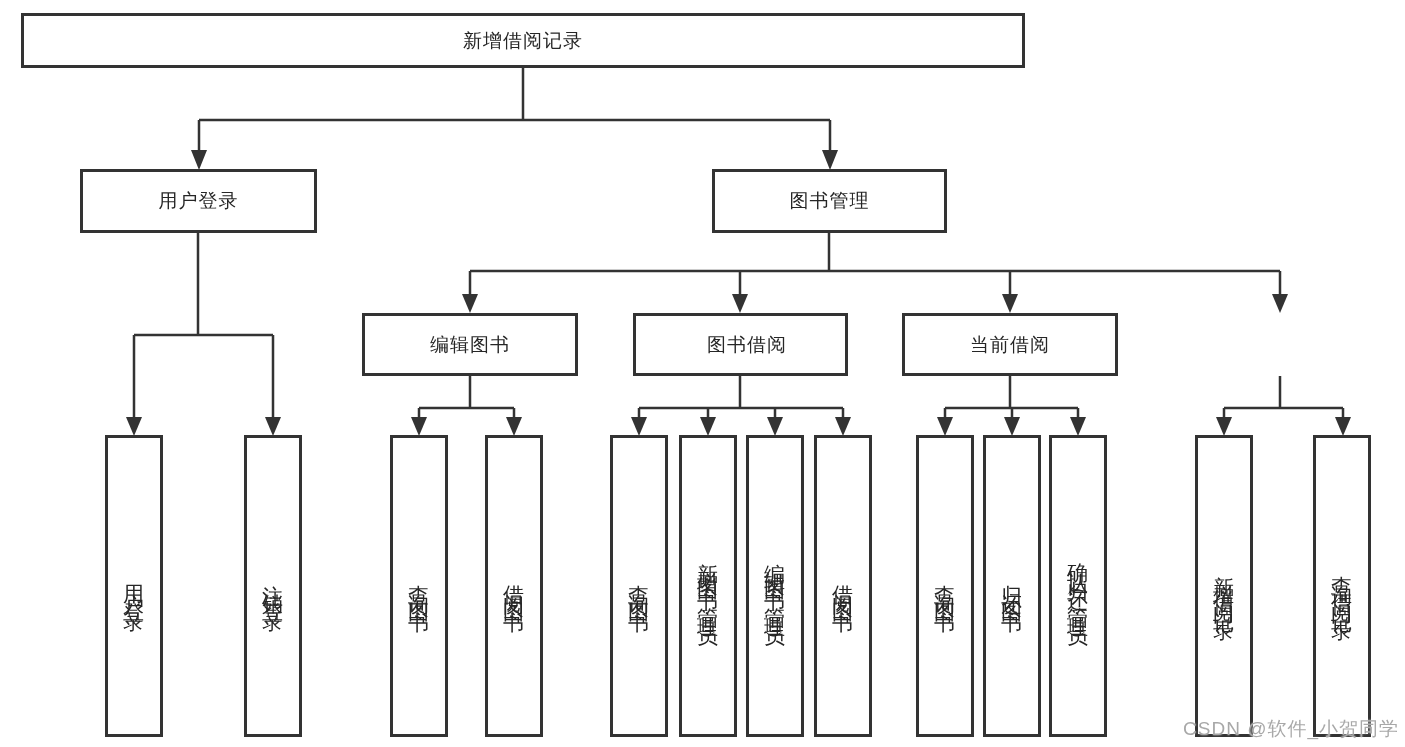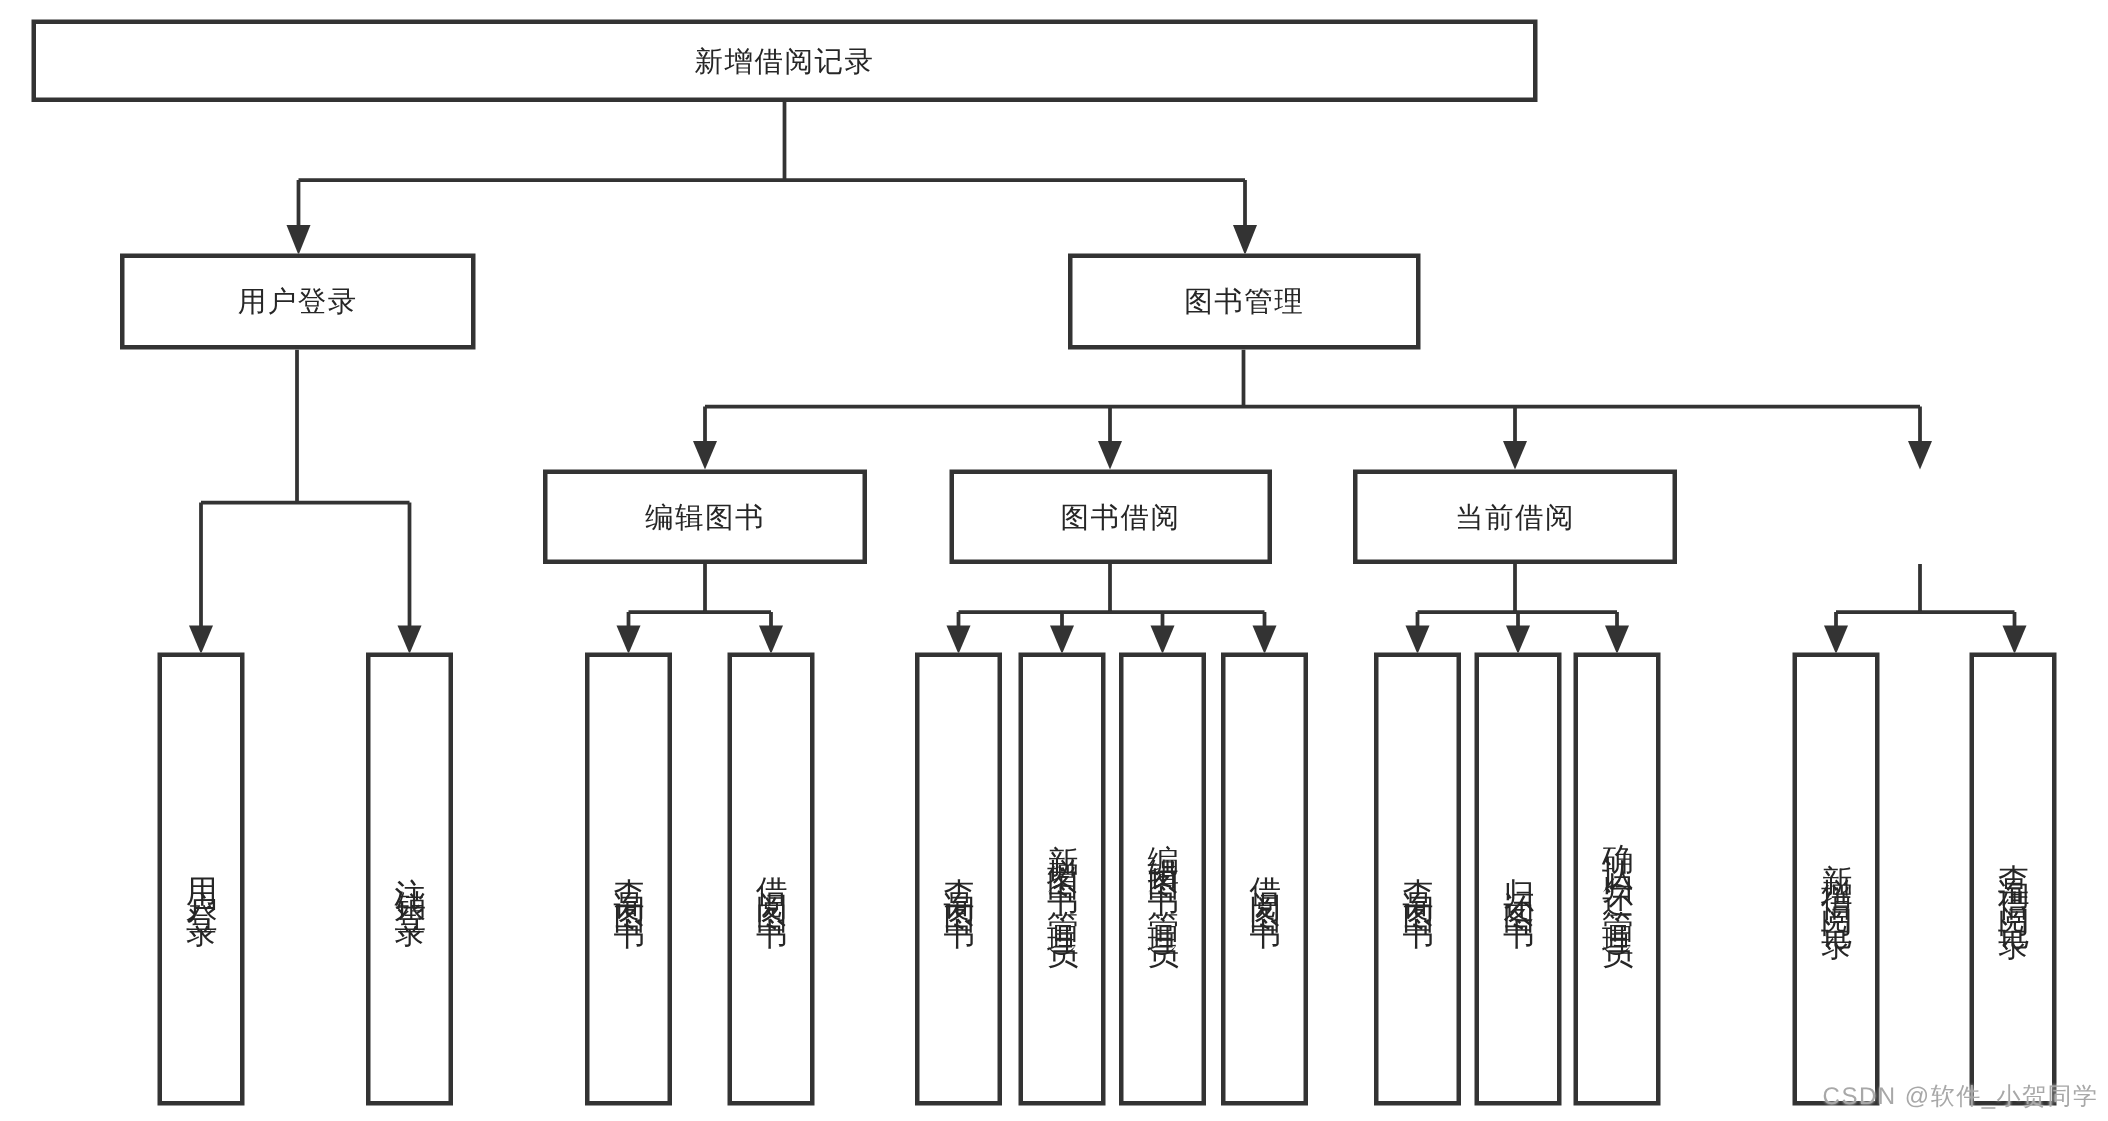--- a/index.html
+++ b/index.html
@@ -33,21 +33,21 @@
     text-orientation: mixed;
     font-size: 21px;
     letter-spacing: 9px;
     line-height: 1;
     white-space: nowrap;
   }
   .watermark {
     position: absolute;
     right: 6px;
     bottom: 5px;
-    font-size: 16px;
+    font-size: 19px;
     letter-spacing: 1px;
     color: #a8a8a8;
     text-shadow: 0 0 2px #ffffff;
   }
 </style>
 </head>
 <body>
 
 <div class="canvas">
 

